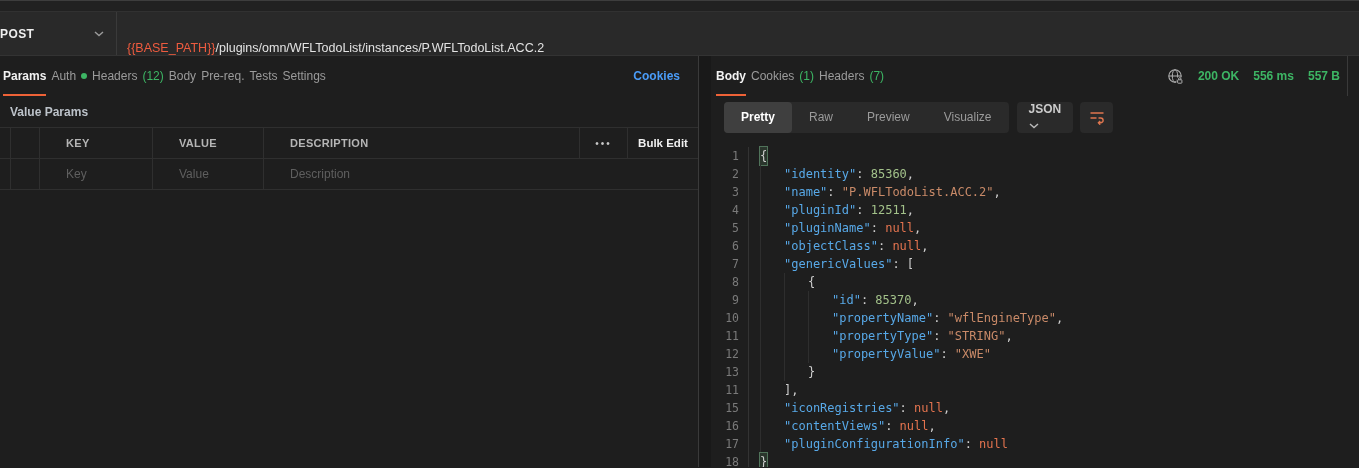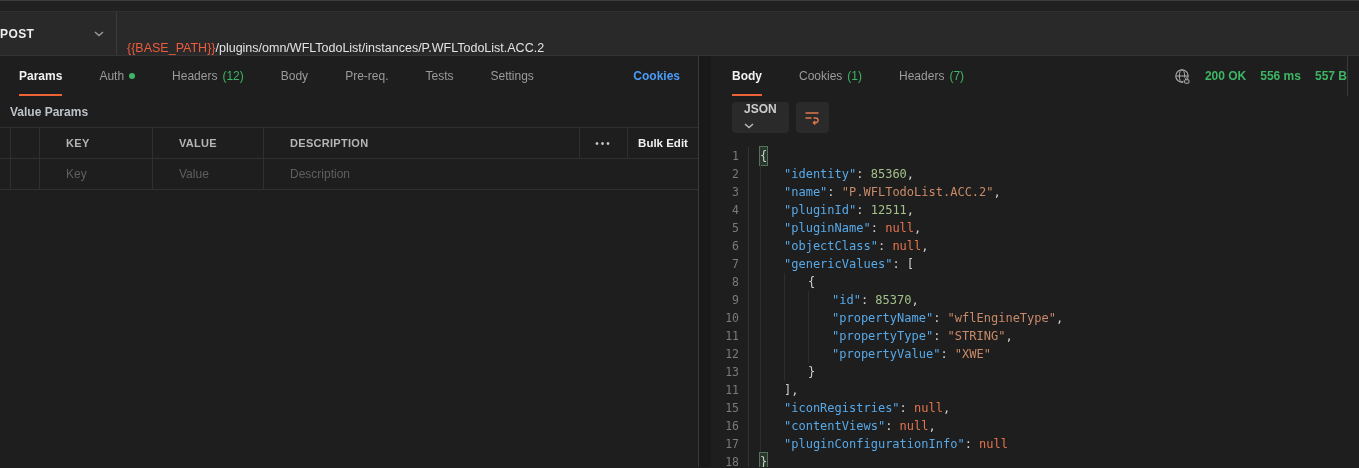--- a/index.html
+++ b/index.html
@@ -18,21 +18,21 @@
     padding:0 12px 0 0; border-right:1px solid #3a3a3a; cursor:pointer; }
   .method-label { font-size:12px; font-weight:700; color:#ededed; letter-spacing:.4px; }
   .url-field { flex:1; display:flex; align-items:flex-end; padding-left:10px; font-size:12.5px; color:#e3e3e3; }
   .url-var { color:var(--variable-orange,#ee5b3f); }
   
   .panels { display:flex; height:411px; }
   .left-panel { width:699px; border-right:1px solid #3a3a3a; background:#1e1e1e; }
   .panel-gap { width:12px; background:#191919; }
   .right-panel { flex:1; background:#1e1e1e; display:flex; flex-direction:column; }
   
-  .tab-row { height:40px; display:flex; align-items:stretch; gap:37px; padding:0 10px 0 3px;margin-left:16px; }
+  .tab-row { height:40px; display:flex; align-items:stretch; gap:5px; padding:0 10px 0 3px; }
   .tab { display:flex; align-items:center; gap:5px; font-size:12px; color:#9b9b9b;
     border-bottom:2px solid transparent; padding-top:2px; cursor:pointer; white-space:nowrap; }
   .tab.active { color:#f2f2f2; font-weight:700; border-bottom-color:var(--accent,#ee6237); }
   .tab .count { color:var(--success-green,#3db564); }
   .dot { width:6px; height:6px; border-radius:50%; background:var(--success-green,#3db564); display:inline-block; }
   .cookies-link { margin-left:auto; align-self:center; font-size:12px; font-weight:600;
     color:var(--link-blue,#4a9cf8); cursor:pointer; padding-right:8px; }
   
   .qp-title { margin:9px 0 0 10px; font-size:12px; font-weight:600; color:#bcc2c9; }
   .qp-table { margin-top:8px; border-top:1px solid #2f2f2f; }
@@ -43,21 +43,21 @@
   .c-key { width:113px; border-left:1px solid #2f2f2f; }
   .c-val { width:111px; border-left:1px solid #2f2f2f; }
   .c-desc { flex:1; border-left:1px solid #2f2f2f; }
   .c-more { width:48px; border-left:1px solid #2f2f2f; justify-content:center; padding:0;
     color:#c8c8c8; font-size:10px; letter-spacing:2px; cursor:pointer; }
   .c-bulk { width:71px; border-left:1px solid #2f2f2f; justify-content:center; padding:0;
     color:#f0f0f0; font-size:11.5px; font-weight:700; cursor:pointer; }
   .hdr-txt { font-size:11px; font-weight:700; color:#b5b5b5; letter-spacing:.3px; }
   .ph-txt { font-size:12px; color:#5f5f5f; }
   
-  .resp-meta { margin-left:auto; display:flex; align-items:center; gap:14px; 
+  .resp-meta { margin-left:auto; display:flex; align-items:center; gap:14px; padding-right:7px;
     border-right:1px solid #3a3a3a; margin-right:1px; }
   .resp-meta .stat { font-size:12px; font-weight:600; color:var(--success-green,#3db564); cursor:pointer; }
   
   .resp-toolbar { height:42px; display:flex; align-items:center; padding-left:13px; }
   .seg-control { display:flex; background:#2a2a2a; border-radius:4px; height:31px; align-items:stretch; }
   .seg { display:flex; align-items:center; padding:0 17px; font-size:12px; color:#9b9b9b;
     border-radius:4px; cursor:pointer; }
   .seg.selected { background:#3f3f3f; color:#ffffff; font-weight:600; }
   .json-dd { margin-left:8px; height:31px; background:#2a2a2a; border-radius:4px; display:flex;
     align-items:flex-start; gap:7px; padding:0 12px; font-size:12px; font-weight:600; color:#cccccc; cursor:pointer;flex-direction:column; }
@@ -185,20 +185,26 @@
           <rect x="10.6" y="11.8" width="4.3" height="3.4" rx="0.6" stroke="#b0b0b0" stroke-width="1" fill="none"></rect>
           <path d="M11.6 11.8v-1a1.15 1.15 0 0 1 2.3 0v1" stroke="#b0b0b0" stroke-width="1" fill="none"></path>
         </svg>
         <span class="stat">200 OK</span>
         <span class="stat">556 ms</span>
         <span class="stat">557 B</span>
       </div>
     </div>
 
     <div class="resp-toolbar">
+      <div class="seg-control">
+        <div class="seg selected">Pretty</div>
+        <div class="seg">Raw</div>
+        <div class="seg">Preview</div>
+        <div class="seg">Visualize</div>
+      </div>
       <div class="json-dd">
         <span>JSON</span>
         <svg width="10" height="6" viewBox="0 0 10 6">
           <path d="M1 1l4 3.6L9 1" stroke="#bbbbbb" stroke-width="1.4" fill="none"></path>
         </svg>
       </div>
       <div class="wrap-btn">
         <svg width="16" height="15" viewBox="0 0 16 15">
           <path d="M1.5 3h13" stroke="#e0764f" stroke-width="1.5" fill="none"></path>
           <path d="M1.5 8h6" stroke="#e0764f" stroke-width="1.5" fill="none"></path>

